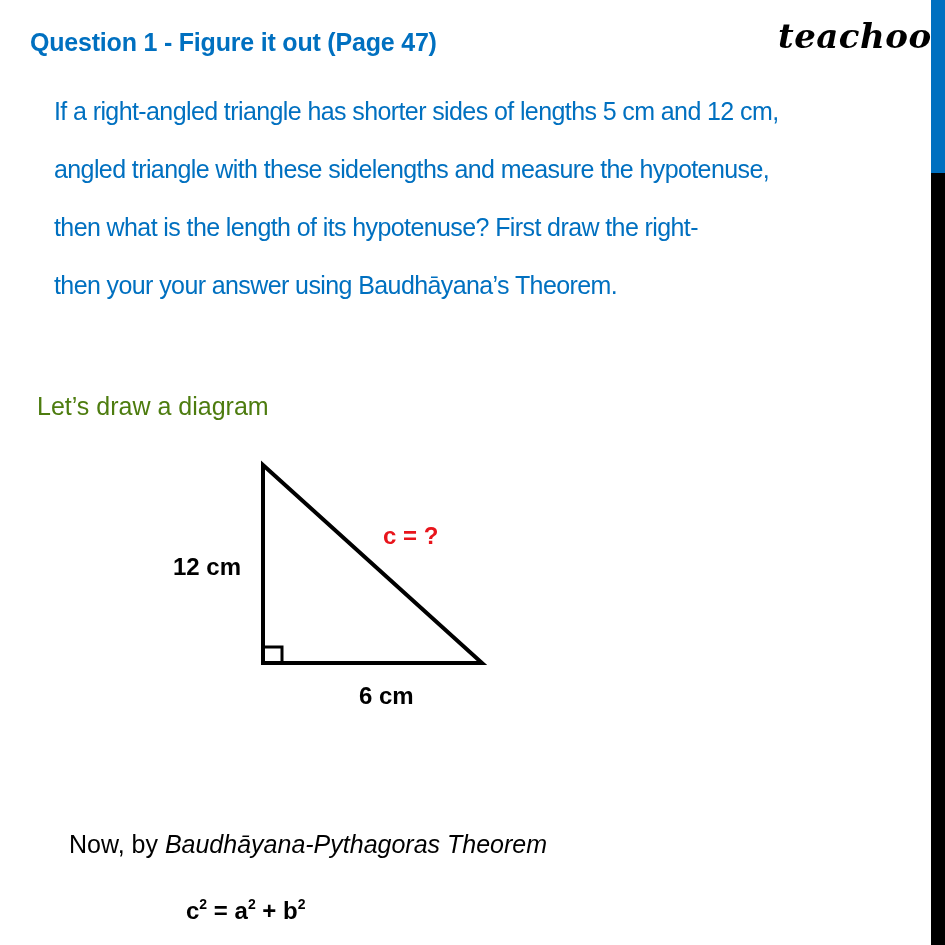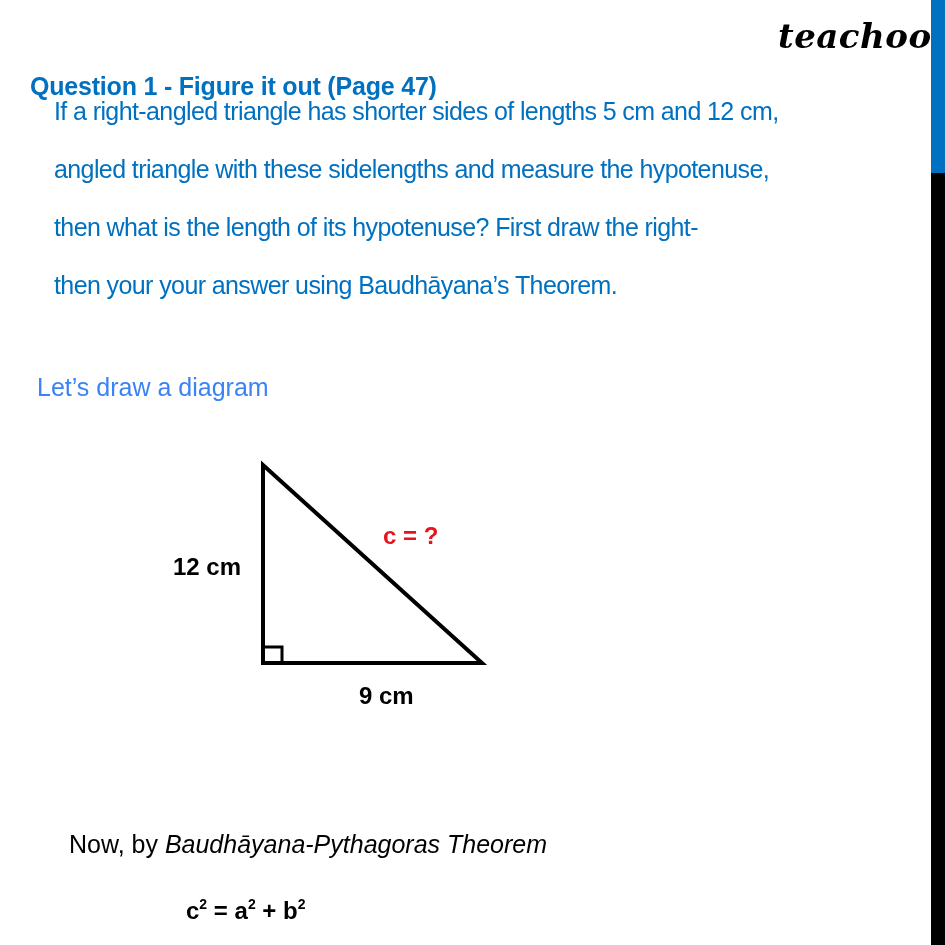--- a/index.html
+++ b/index.html
@@ -5,35 +5,35 @@
     html, body { margin: 0; padding: 0; }
     body {
       width: 945px; height: 945px; position: relative; overflow: hidden;
       background: #ffffff;
       font-family: "Liberation Sans", "DejaVu Sans", sans-serif;
     }
     .side-bar-blue { position: absolute; left: 931px; top: 0; width: 14px; height: 173px; background: #0070c0; }
     .side-bar-black { position: absolute; left: 931px; top: 173px; width: 14px; height: 772px; background: #000000; }
     .title {
       position: absolute; left: 30px; top: 28px;
-      font-size: 25px; font-weight: bold; color: #0070c0; letter-spacing: -0.2px; margin-top: 44px;
+      font-size: 25px; font-weight: bold; color: #0070c0; letter-spacing: -0.2px;
     }
     .logo {
       position: absolute; left: 766px; top: 16px;
       font-family: "DejaVu Serif", serif; font-style: italic; font-weight: bold;
       font-size: 34px; color: #000; letter-spacing: 0.5px; margin-left: 12px;
     }
     .question {
       position: absolute; left: 30px; top: 82px; width: 900px;
       font-size: 25px; color: #0070c0; line-height: 58px; letter-spacing: -0.6px; margin-left: 24px;
     }
     .question div { white-space: nowrap; }
     .intro {
-      position: absolute; left: 37px; top: 373px;
-      font-size: 25px; color: #3b82f6;
+      position: absolute; left: 37px; top: 392px;
+      font-size: 25px; color: #4d7c0f;
     }
     .diagram { position: absolute; left: 0; top: 0; width: 945px; height: 945px; pointer-events: none; }
     .label { position: absolute; font-size: 24px; font-weight: bold; }
     .label-left { left: 173px; top: 553px; color: #000; text-align: center; }
     .label-bottom { left: 359px; top: 682px; color: #000; }
     .label-hyp { left: 383px; top: 522px; color: #e8141b; }
     .theorem-line {
       position: absolute; left: 37px; top: 830px; font-size: 25px; color: #000; margin-left: 32px;
     }
     .theorem-line em { font-style: italic; }
@@ -59,18 +59,18 @@
 </div>
 
 <div class="intro">Let’s draw a diagram</div>
 
 <svg class="diagram" viewBox="0 0 945 945" xmlns="http://www.w3.org/2000/svg">
   <polygon points="263,465 263,663 482,663" fill="none" stroke="#000" stroke-width="4" stroke-linejoin="miter"></polygon>
   <polyline points="263,647 282,647 282,663" fill="none" stroke="#000" stroke-width="3"></polyline>
 </svg>
 
 <div class="label label-left">12 cm</div>
-<div class="label label-bottom">9 cm</div>
+<div class="label label-bottom">6 cm</div>
 <div class="label label-hyp">c = ?</div>
 
 <div class="theorem-line"><span>Now, by </span><em>Baudhāyana-Pythagoras Theorem</em></div>
 
 <div class="equation"><span>c</span><sup>2</sup><span style="white-space:pre"> = </span><span>a</span><sup>2</sup><span style="white-space:pre"> + </span><span>b</span><sup>2</sup></div>
 
 </body></html>

